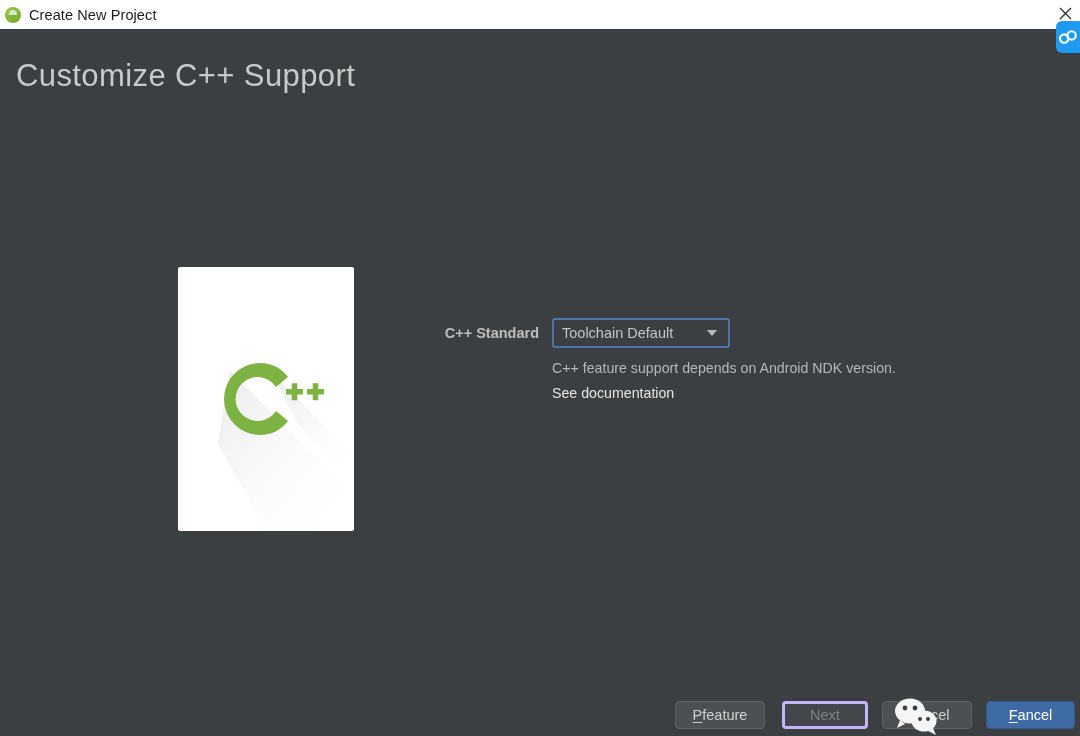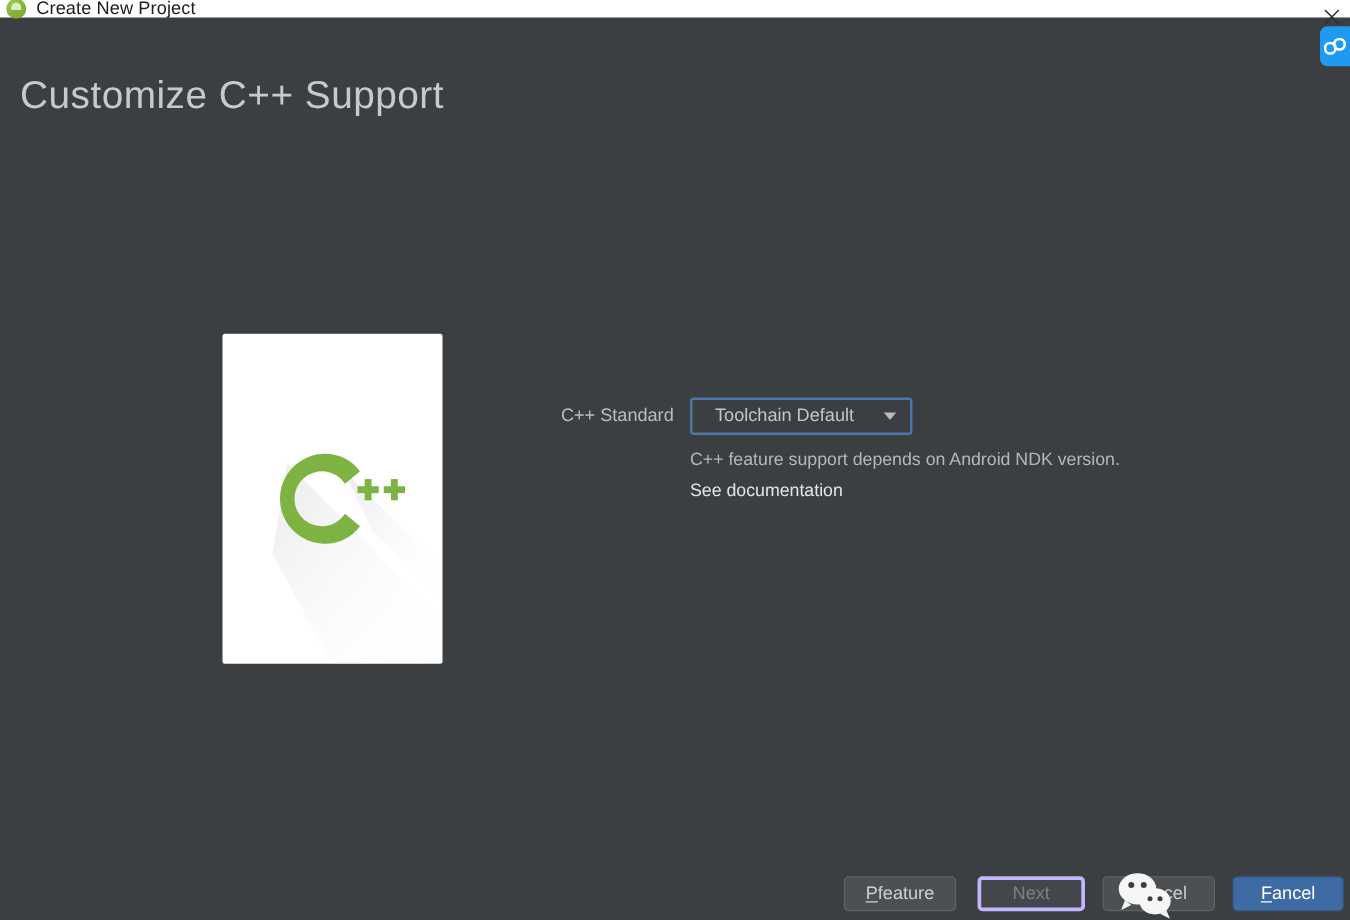--- a/index.html
+++ b/index.html
@@ -17,21 +17,21 @@
     width: 1080px;
     height: 736px;
     background: #3c3f41;
   }
 
   
   .titlebar {
     position: absolute;
     left: 0; top: 0;
     width: 1080px;
-    height: 14px;
+    height: 29px;
     background: #ffffff;
     display: flex;
     align-items: center;
     padding-left: 4px;
   }
   .app-icon {
     width: 18px; height: 18px;
     flex: 0 0 18px;
     margin-right: 7px;
     position: relative;
@@ -115,39 +115,39 @@
     display: flex;
     align-items: center;
     height: 30px;
   }
   .std-label {
     width: 104px;
     text-align: right;
     font-size: 14.5px;
     color: #bcbdbe;
     white-space: nowrap;
+    font-weight: bold;
   }
   .combo {
     margin-left: 13px;
     width: 178px;
     height: 30px;
     background: #3c3f41;
     border: 2px solid #4a76a8;
     border-radius: 3px;
     display: flex;
     align-items: center;
     position: relative;
     cursor: pointer;
   }
   .combo-value {
     padding-left: 8px;
     font-size: 14.5px;
     color: #c4c5c6;
     white-space: nowrap;
-    margin-left: 10px;
   }
   .combo-arrow {
     position: absolute;
     right: 11px; top: 50%;
     transform: translateY(-50%);
     width: 0; height: 0;
     border-left: 5.5px solid transparent;
     border-right: 5.5px solid transparent;
     border-top: 6px solid #b9babb;
   }

